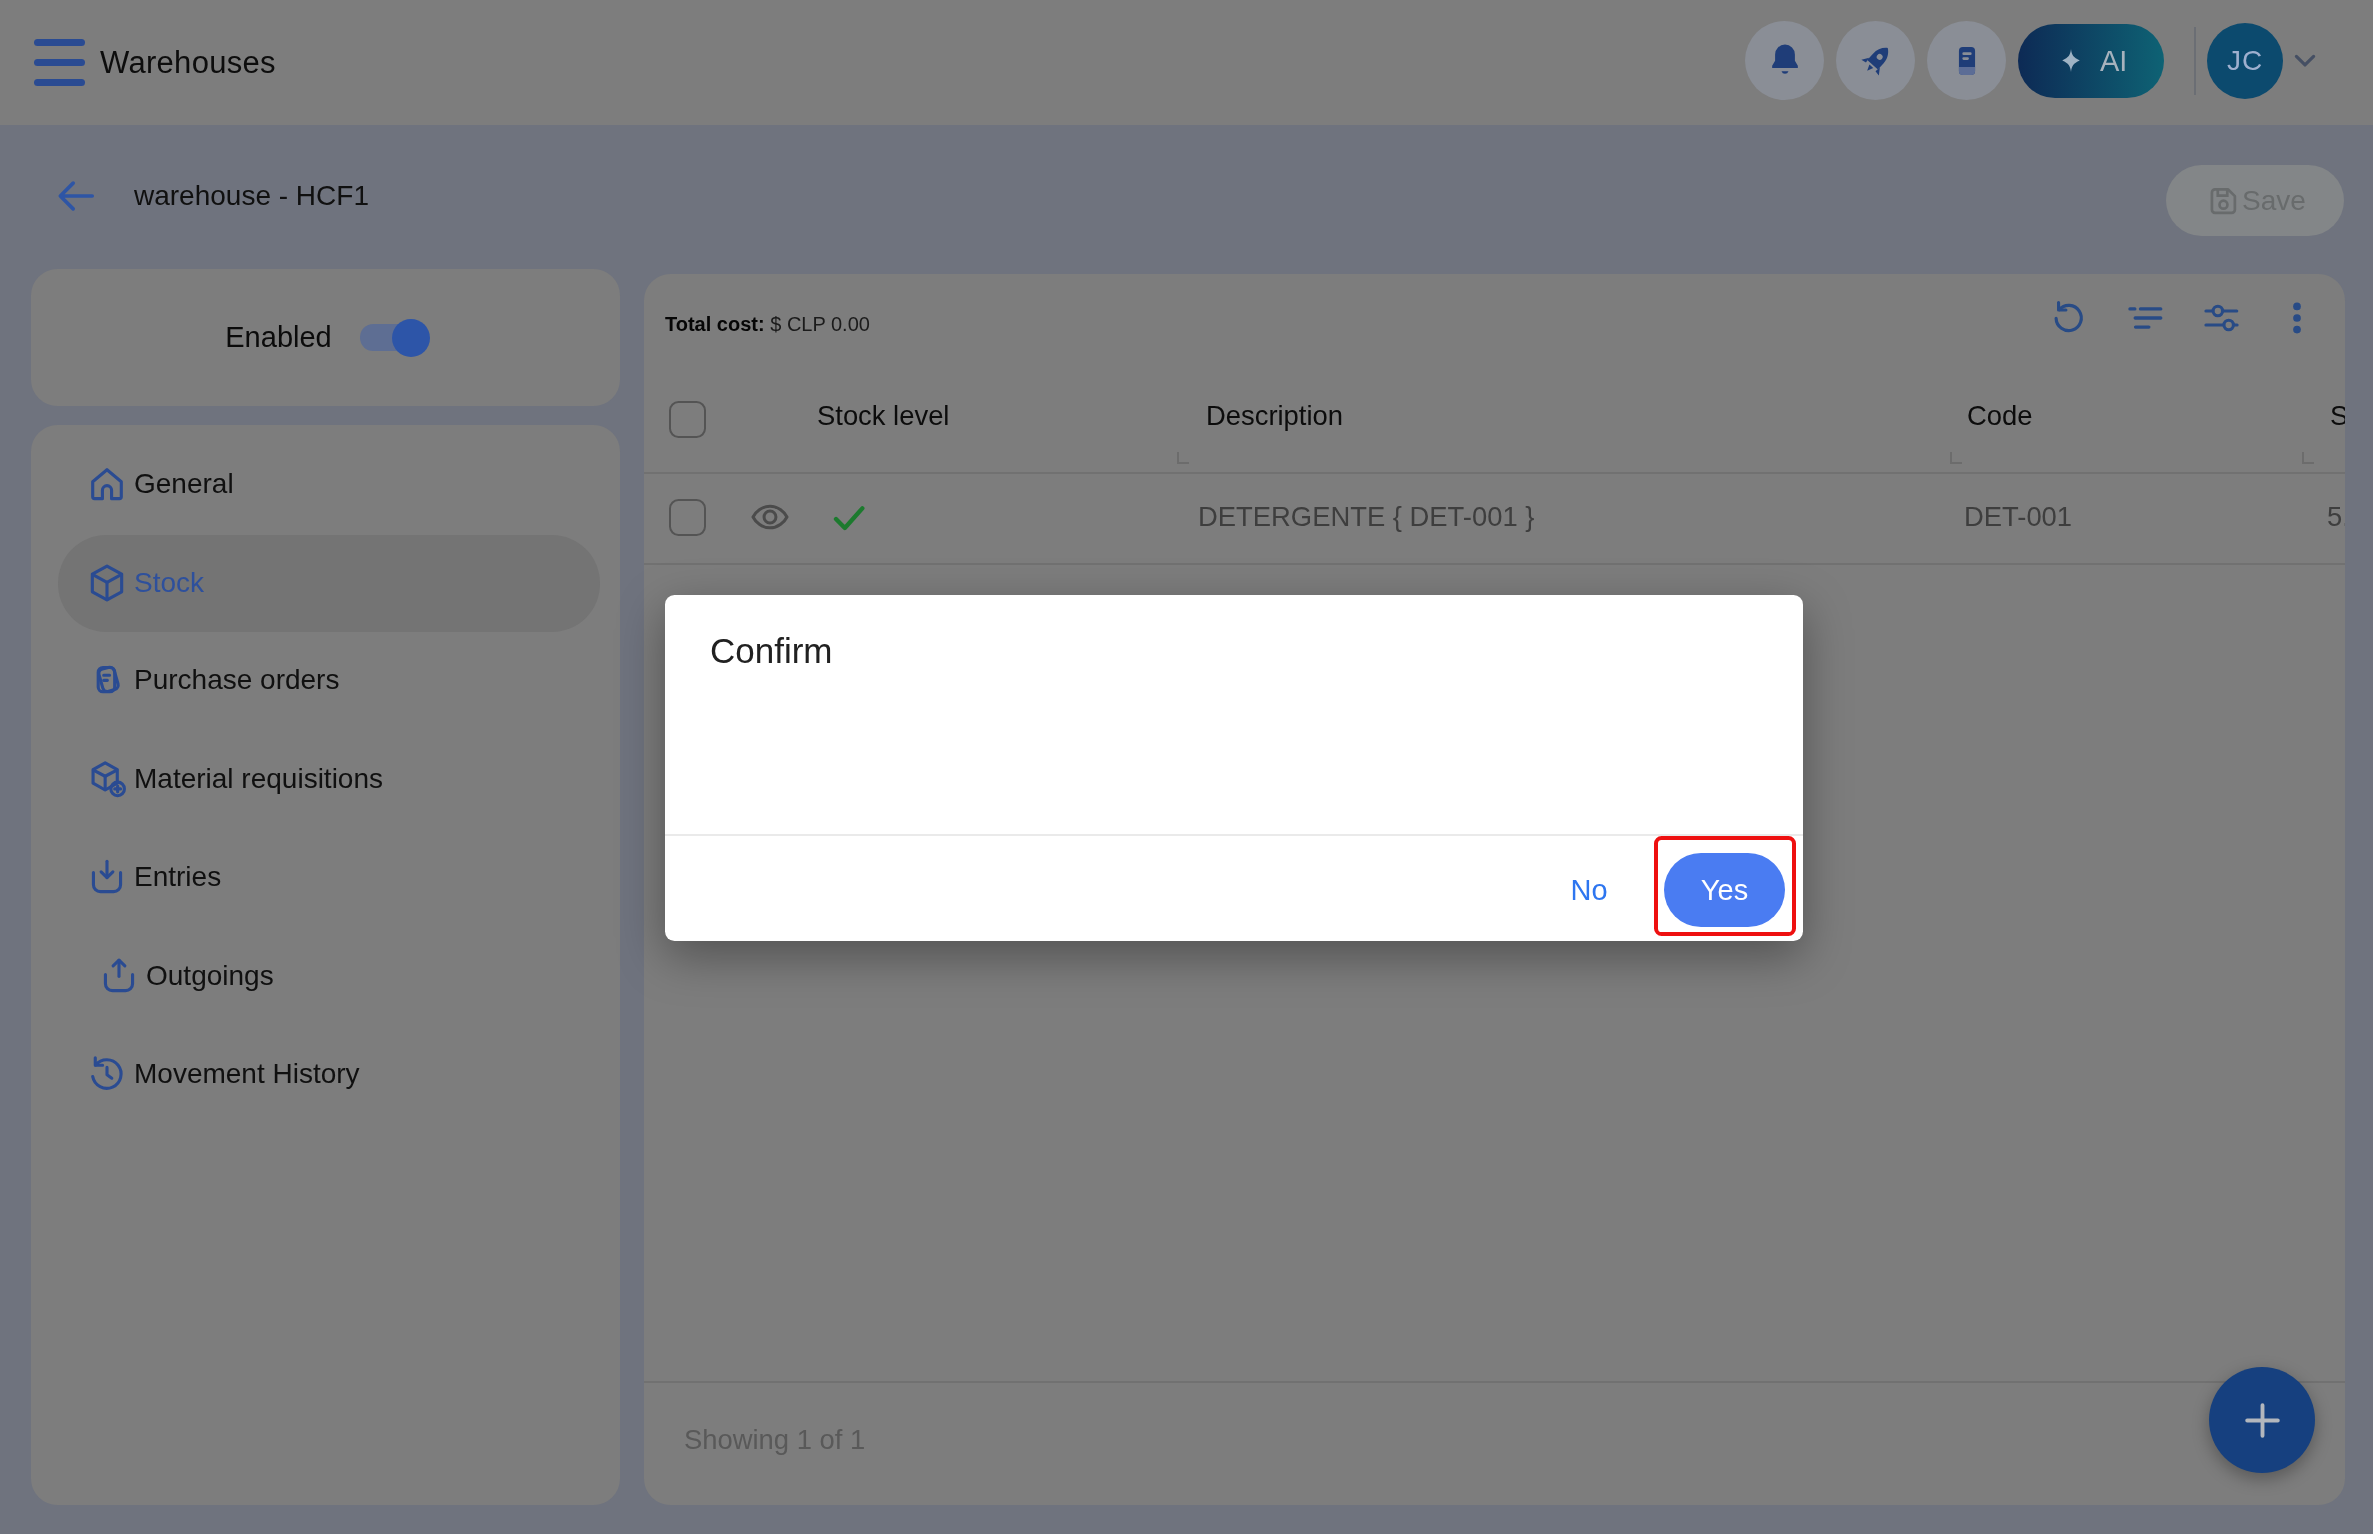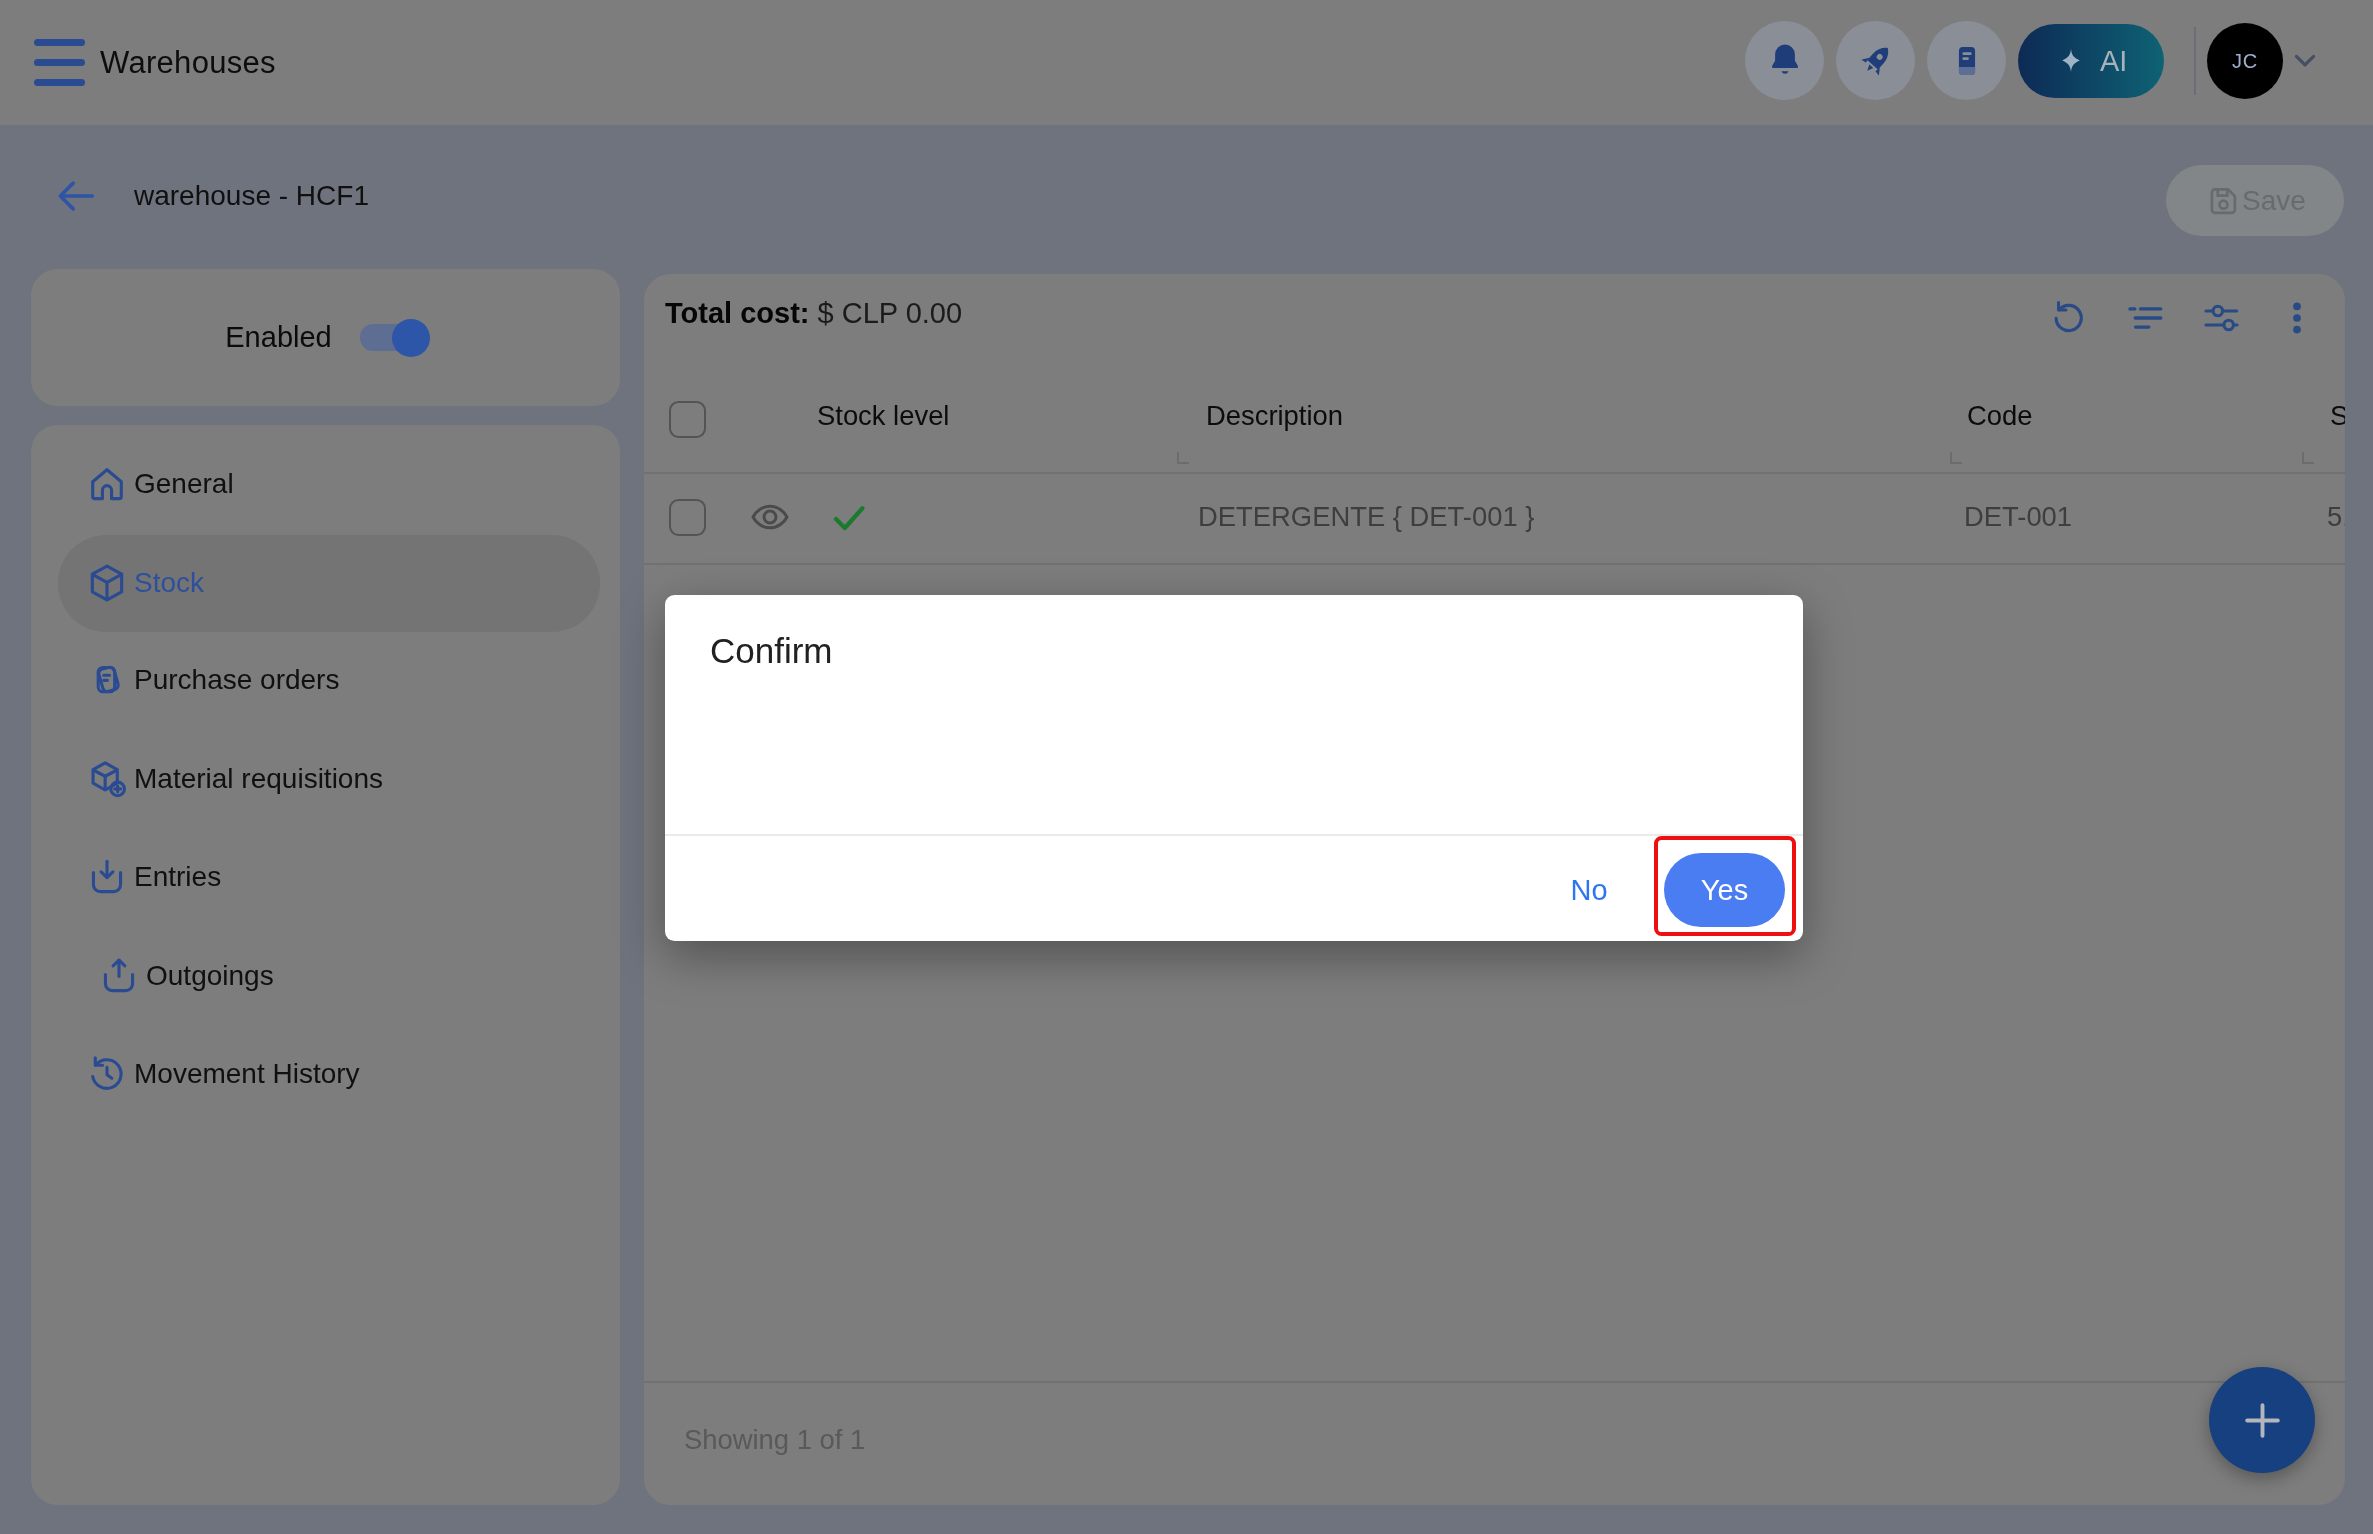--- a/index.html
+++ b/index.html
@@ -8,21 +8,21 @@
 
   
   .topbar{position:absolute;left:0;top:0;width:2373px;height:125px;background:#7d7d7d;}
   .hamburger{position:absolute;left:34px;top:39px;width:53px;height:47px;display:flex;flex-direction:column;justify-content:space-between;cursor:pointer;}
   .hamburger span{display:block;width:51px;height:6.6px;border-radius:3.8px;background:#2a4b92;}
   .app-title{position:absolute;left:100px;top:0;height:125px;display:flex;align-items:center;font-size:31px;font-weight:500;color:#0d0d0d;letter-spacing:0.3px;}
   .circ-btn{position:absolute;top:21px;width:79px;height:79px;border-radius:50%;background:#8a8e96;display:flex;align-items:center;justify-content:center;}
   .circ-btn svg{width:44px;height:44px;}
   .ai-pill{position:absolute;left:2018px;top:24px;width:146px;height:74px;border-radius:37px;background:linear-gradient(90deg,#0d2a55,#0e6274);display:flex;align-items:center;justify-content:center;gap:13.2px;color:#a7b2bd;font-size:29px;font-weight:500;}
   .top-sep{position:absolute;left:2194px;top:26.5px;width:1.9px;height:68px;background:#6b6e74;}
-  .avatar{position:absolute;left:2207px;top:23px;width:76px;height:76px;border-radius:50%;background:#000000;display:flex;align-items:center;justify-content:center;font-size:20px;font-weight:500;color:#9fb0cf;letter-spacing:0.9px;}
+  .avatar{position:absolute;left:2207px;top:23px;width:76px;height:76px;border-radius:50%;background:#0c4a6e;display:flex;align-items:center;justify-content:center;font-size:28px;font-weight:500;color:#9fb0cf;letter-spacing:0.9px;}
   .avatar-chevron{position:absolute;left:2290px;top:49px;width:30px;height:24.6px;}
 
   
   .back-btn{position:absolute;left:53px;top:174px;width:44px;height:44px;}
   .crumb{position:absolute;left:134px;top:176px;height:40px;line-height:40px;font-size:28px;font-weight:500;color:#101010;}
   .save-btn{position:absolute;left:2166px;top:165px;width:178px;height:71px;border-radius:36px;background:#838688;display:flex;align-items:center;justify-content:center;gap:0;color:#686b6c;font-size:28px;font-weight:500;}
   .save-btn svg{width:38px;height:38px;}
 
   
   .card{position:absolute;background:#7d7d7d;border-radius:26.5px;}
@@ -33,21 +33,21 @@
   .switch .knob{position:absolute;right:-3.8px;top:-5.7px;width:38px;height:38px;border-radius:50%;background:#2d55a8;}
   .menu-card{left:31px;top:425px;width:589px;height:1080px;}
   .menu-item{position:absolute;left:0;width:589px;height:98px;display:flex;align-items:center;cursor:pointer;}
   .menu-item svg{position:absolute;left:54px;width:44px;height:44px;color:#2a4b92;}
   .menu-item .lbl{position:absolute;left:103px;font-size:28px;color:#101010;}
   .sel-pill{position:absolute;left:27.4px;top:110px;width:542px;height:97px;border-radius:48px;background:#747474;}
   .menu-item.selected .lbl{color:#2e509c;}
 
   
   .table-card{left:644px;top:274px;width:1701px;height:1231px;overflow:hidden;}
-  .totalcost{position:absolute;left:21px;top:20px;height:38px;line-height:38px;font-size:29px;color:#1b1b1b;}
+  .totalcost{position:absolute;left:21px;top:31px;height:38px;line-height:38px;font-size:20px;color:#1b1b1b;}
   .totalcost b{color:#060606;}
   .tool-ic{position:absolute;top:23px;width:42px;height:42px;color:#284b86;cursor:pointer;}
   .cbx{position:absolute;width:37px;height:37px;border:2.8px solid #545454;border-radius:9.5px;background:transparent;cursor:pointer;}
   .th{position:absolute;top:123px;height:38px;line-height:38px;font-size:27.4px;font-weight:500;color:#0c0c0c;white-space:nowrap;}
   .rs-handle{position:absolute;width:12.3px;height:12.3px;border-left:2.8px solid #6c6c6c;border-bottom:2.8px solid #6c6c6c;cursor:col-resize;}
   .hline{position:absolute;left:0;width:1701px;height:1.9px;background:#717171;}
   .td{position:absolute;top:224px;height:38px;line-height:38px;font-size:27.4px;color:#3e3e3e;white-space:nowrap;}
   .rowicon{position:absolute;cursor:pointer;}
   .showing{position:absolute;left:40px;top:1150px;font-size:27.4px;color:#595959;}
 

